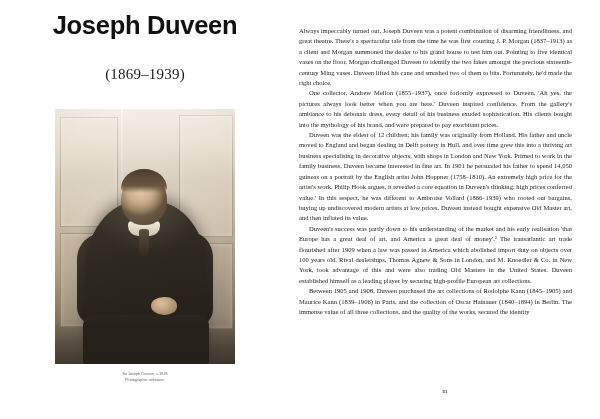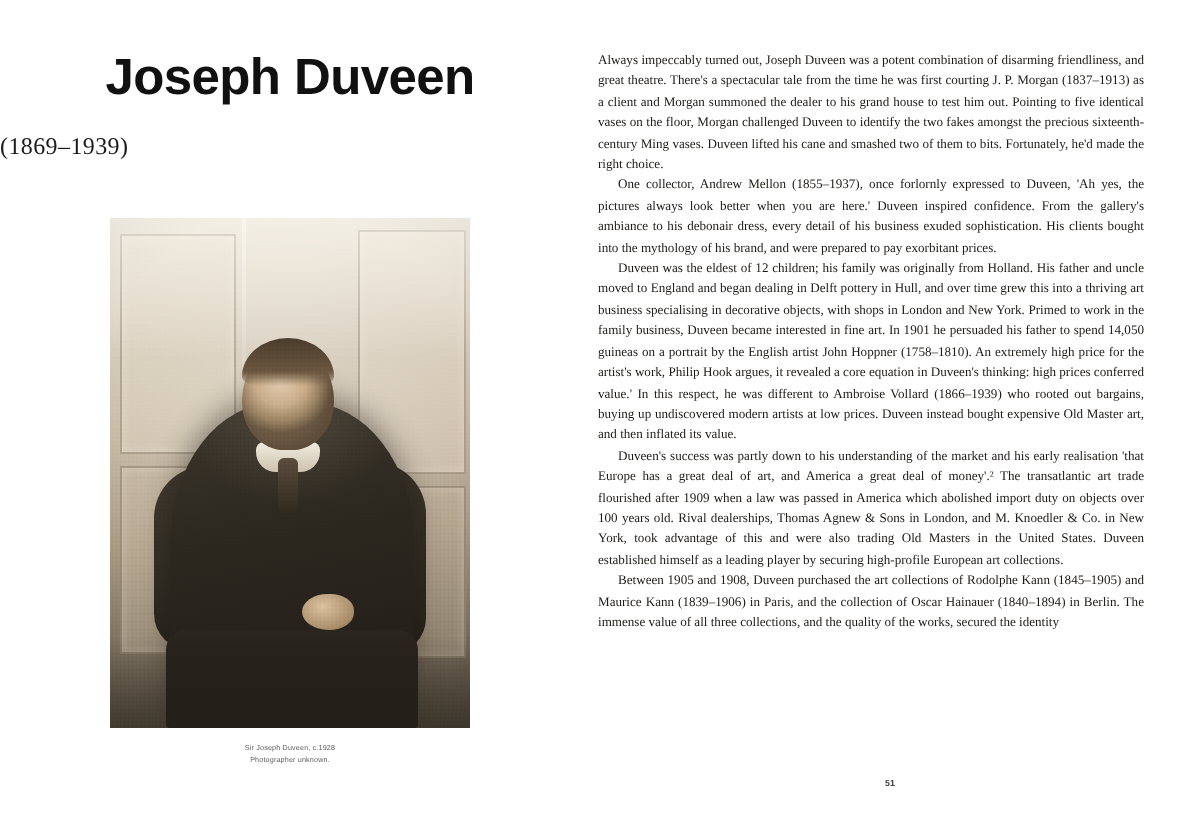--- a/index.html
+++ b/index.html
@@ -18,36 +18,37 @@
 
   
   .left-page {
     position: absolute;
     left: 0; top: 0;
     width: 290px; height: 419px;
     background: #ffffff;
   }
   .chapter-title {
     position: absolute;
-    left: 0; top: 27px;
+    left: 0; top: 13px;
     width: 290px;
     text-align: center;
     font-family: "Liberation Sans", sans-serif;
     font-weight: bold;
     font-size: 25.5px;
     letter-spacing: -0.3px;
     color: #111111;
     line-height: 1;
   }
   .chapter-dates {
     position: absolute;
     left: 0; top: 66px;
     width: 290px;
+    text-align: center;
     font-family: "Liberation Serif", serif;
-    font-size: 12px;
+    font-size: 15px;
     color: #1a1a1a;
     letter-spacing: 0.2px;
   }
 
   
   .photo-frame {
     position: absolute;
     left: 55px; top: 109px;
     width: 180px; height: 255px;
     overflow: hidden;

